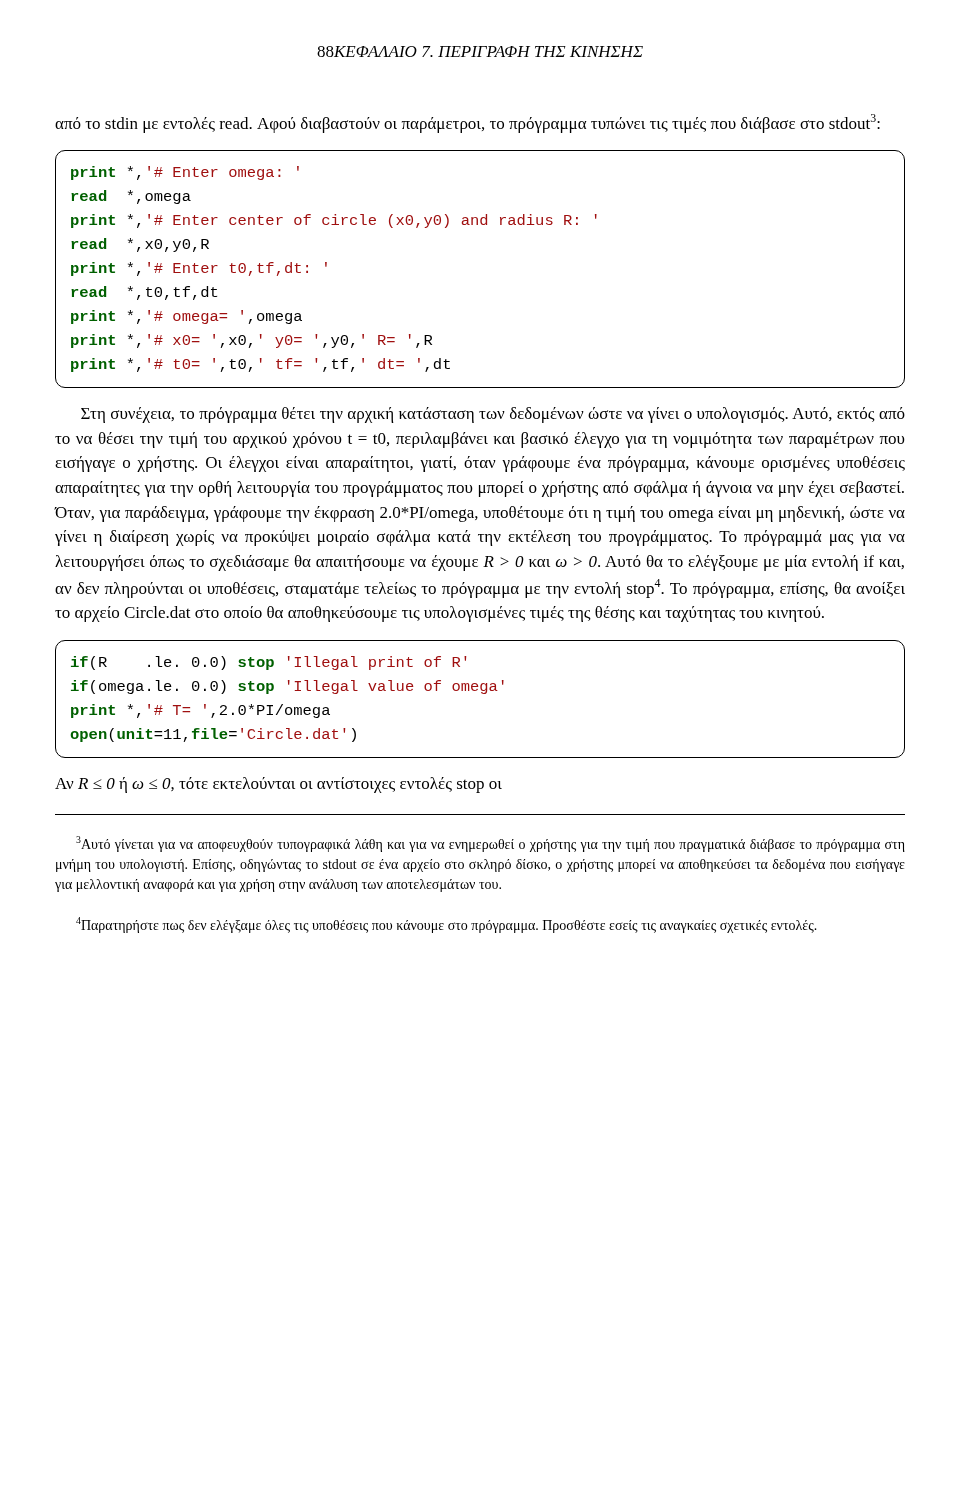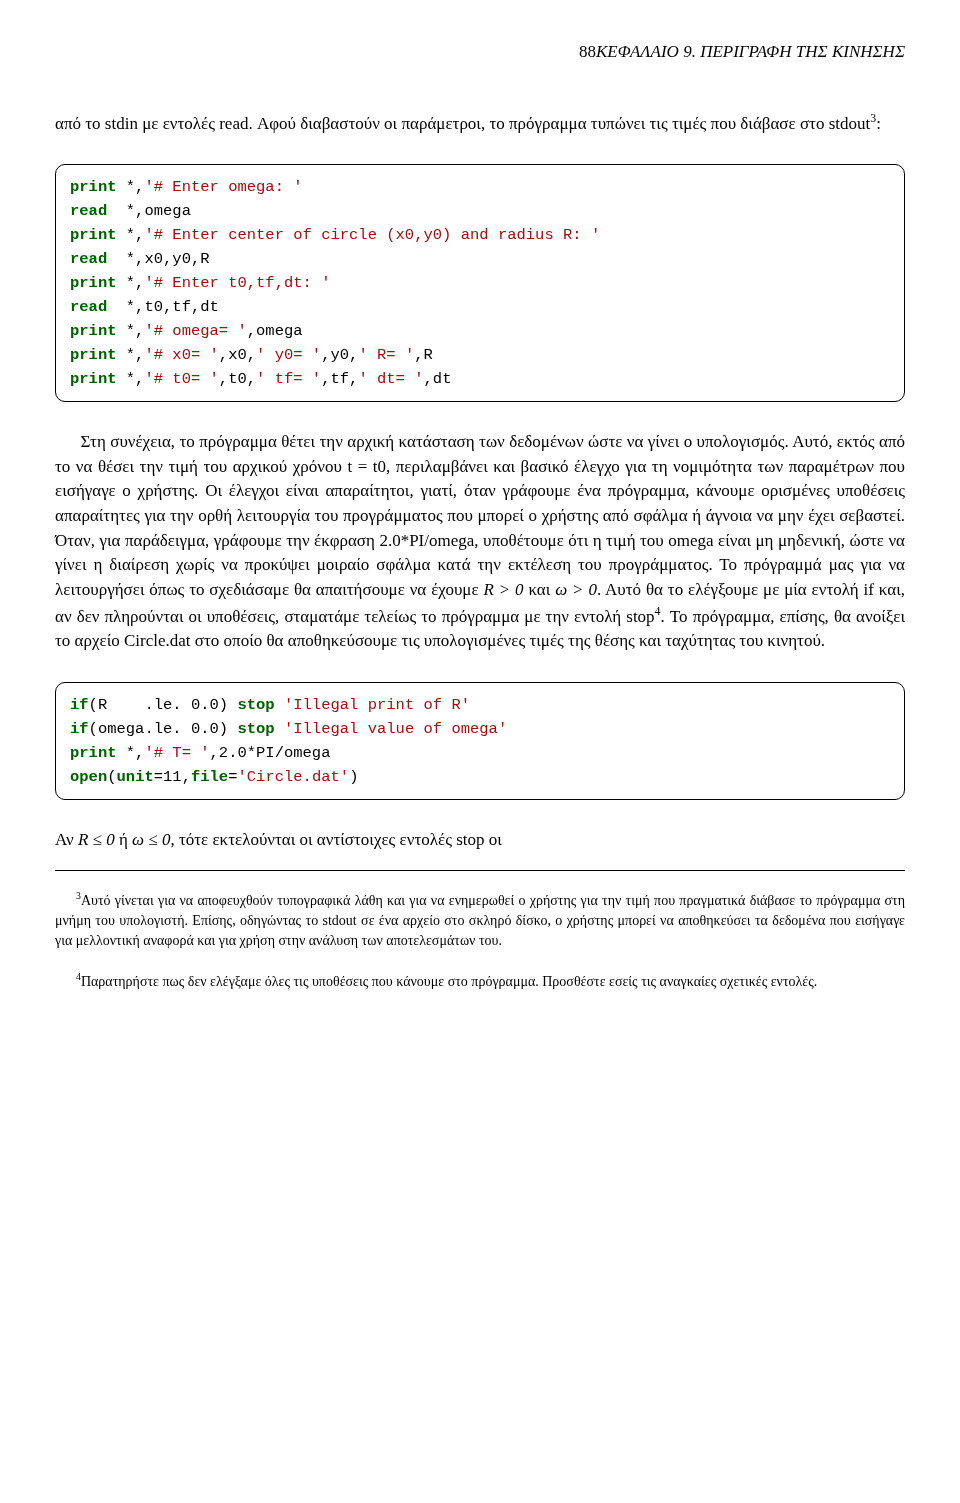--- a/index.html
+++ b/index.html
@@ -8,35 +8,35 @@
     line-height: 1.45;
     color: #000;
     background: #fff;
     margin: 0;
     padding: 40px 55px;
     width: 960px;
     box-sizing: border-box;
   }
   .header {
     display: flex;
-    justify-content: flex-end;
+    justify-content: center;
     margin-bottom: 45px;
     font-size: 17px;
   }
   .chapter-title { font-style: italic; }
   .body-text {
     text-align: justify;
     margin: 0 0 8px 0;
   }
   .indent { text-indent: 1.5em; }
   .code-block {
     border: 1px solid #000;
     border-radius: 10px;
     padding: 10px 14px;
-    margin: 28px 0;
+    margin: 14px 0;
     font-family: 'Courier New', monospace;
     font-size: 15.5px;
     line-height: 1.55;
     white-space: pre;
     overflow: hidden;
   }
   .kw { color: #006000; font-weight: bold; }
   .str { color: #a01010; }
   .mono { font-family: Liberation Serif, serif; }
   .rule {
@@ -51,21 +51,21 @@
     text-indent: 1.5em;
   }
   sup { font-size: 0.7em; }
   .after-code-para { margin-top: 0; }
 </style>
 </head>
 <body>
 
 <div class="header">
   <span>88</span>
-  <span class="chapter-title">ΚΕΦΑΛΑΙΟ 9. ΠΕΡΙΓΡΑΦΗ ΤΗΣ ΚΙΝΗΣΗΣ</span>
+  <span class="chapter-title">ΚΕΦΑΛΑΙΟ 7. ΠΕΡΙΓΡΑΦΗ ΤΗΣ ΚΙΝΗΣΗΣ</span>
 </div>
 
 <p class="body-text">
   <span>από το </span><span class="mono">stdin</span><span> με εντολές </span><span class="mono">read</span><span>. Αφού διαβαστούν οι παράμετροι, το πρόγραμμα τυπώνει τις τιμές που διάβασε στο </span><span class="mono">stdout</span><sup>3</sup><span>:</span>
 </p>
 
 <div class="code-block"><span class="kw">print</span><span> *,</span><span class="str">'# Enter omega: '</span>
 <span class="kw">read</span><span>  *,omega</span>
 <span class="kw">print</span><span> *,</span><span class="str">'# Enter center of circle (x0,y0) and radius R: '</span>
 <span class="kw">read</span><span>  *,x0,y0,R</span>

